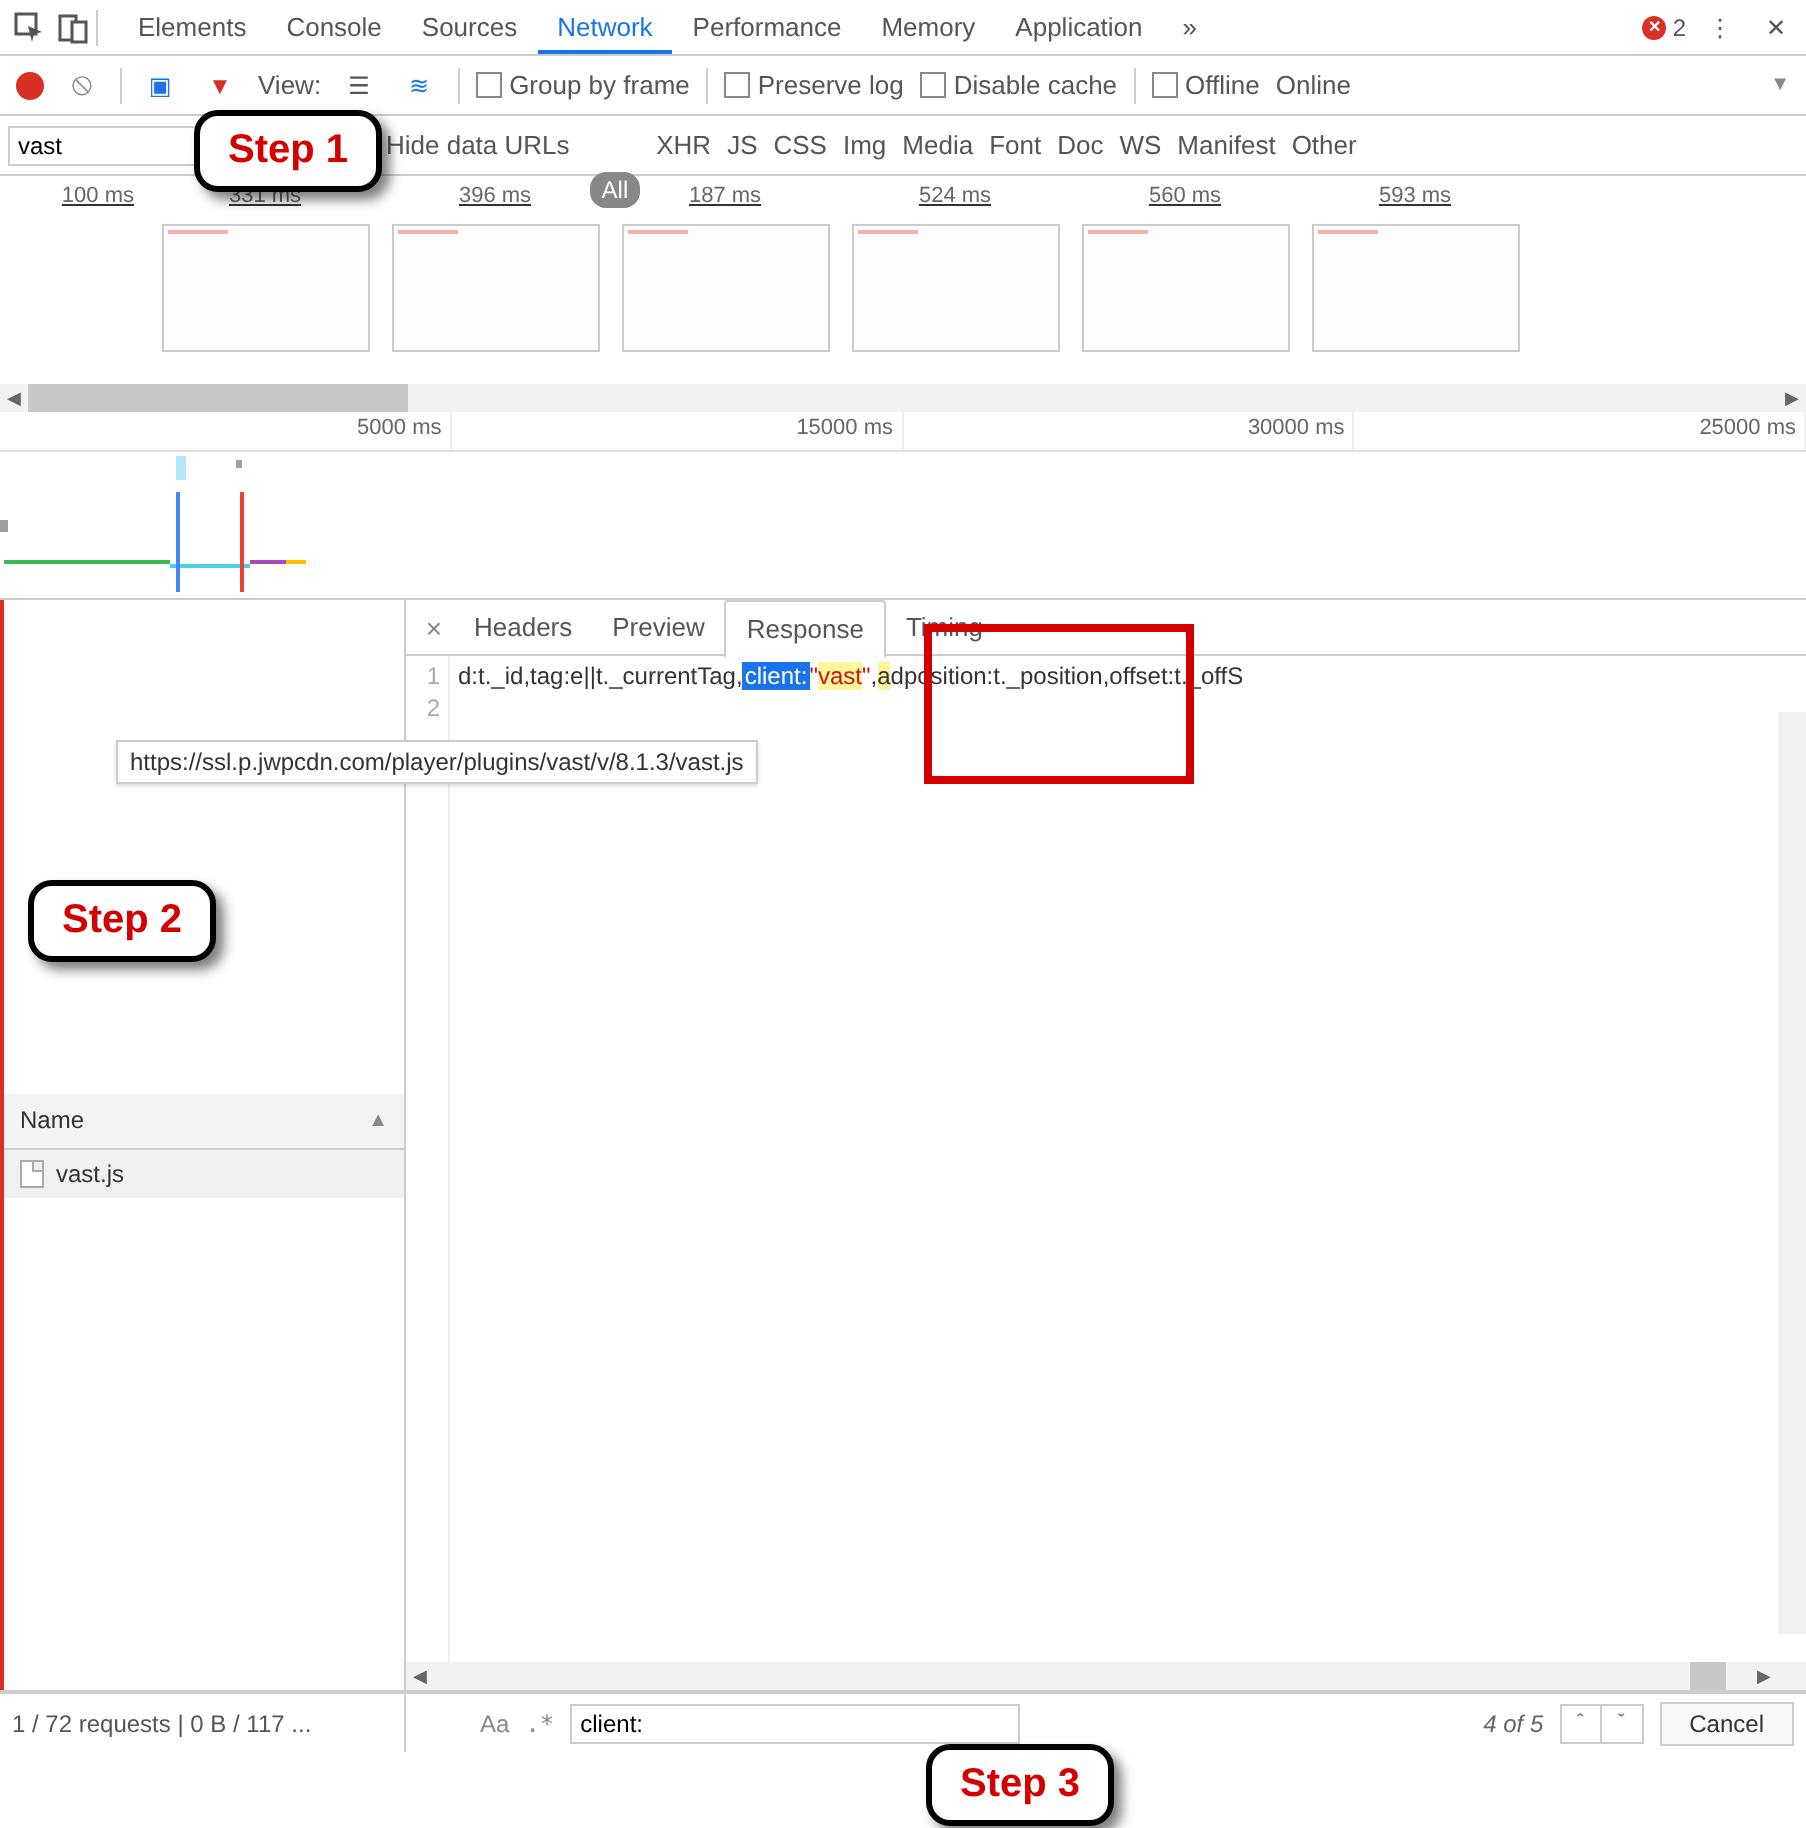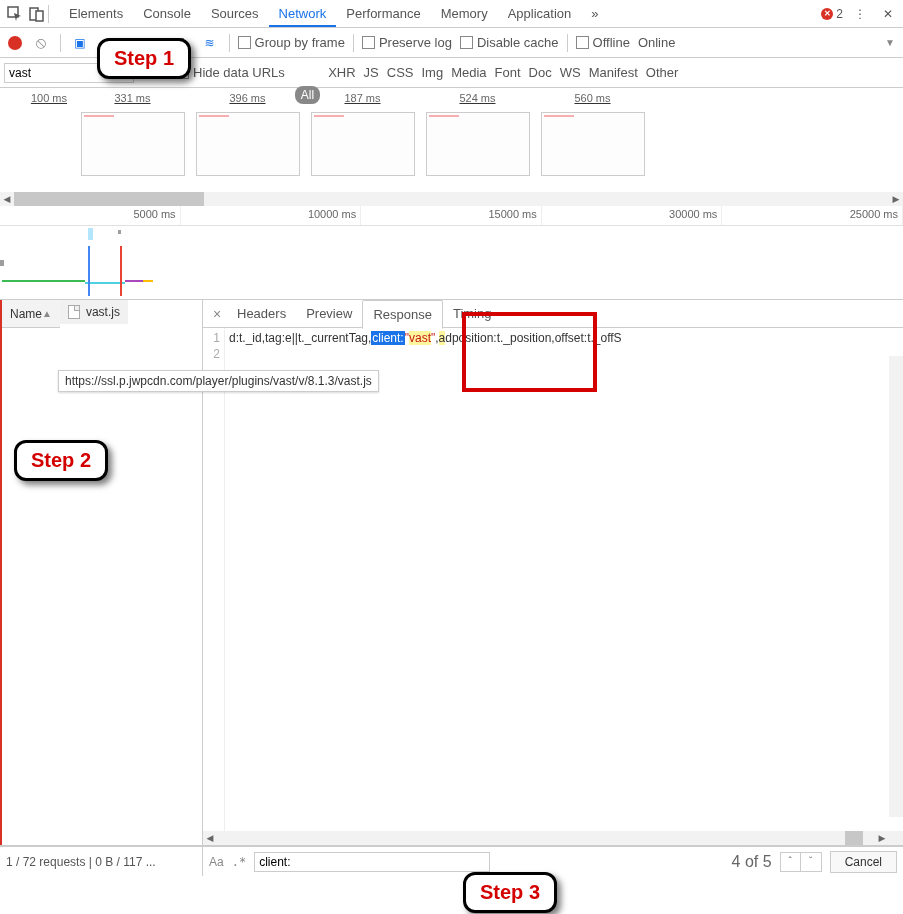--- a/index.html
+++ b/index.html
@@ -58,21 +58,21 @@
   .line-blue { position: absolute; top: 20px; left: 88px; width: 2px; height: 50px; background: #4285f4; }
   .line-red { position: absolute; top: 20px; left: 120px; width: 2px; height: 50px; background: #ea4335; }
   .line-purple { position: absolute; top: 54px; left: 125px; width: 18px; height: 2px; background: #ab47bc; }
   .line-yellow { position: absolute; top: 54px; left: 143px; width: 10px; height: 2px; background: #fbbc05; }
   .seg1 { position: absolute; top: 34px; left: 0; width: 4px; height: 6px; background: #9e9e9e; }
   .seg2 { position: absolute; top: 2px; left: 88px; width: 5px; height: 12px; background: #b3e5fc; }
   .seg3 { position: absolute; top: 4px; left: 118px; width: 3px; height: 4px; background: #9e9e9e; }
 
   
   .split { display: flex; height: 546px; border-bottom: 1px solid #ccc; position: relative; }
-  .left-pane { width: 203px; border-right: 1px solid #ccc; display: flex; flex-direction: row; border-left: 2px solid #d93025; }
+  .left-pane { width: 203px; border-right: 1px solid #ccc; display: flex; flex-direction: column; border-left: 2px solid #d93025; justify-content: center; }
   .name-header { height: 28px; display: flex; align-items: center; padding: 0 8px; border-bottom: 1px solid #ccc; background: #f3f3f3; justify-content: space-between; }
   .name-header-sort { color: #888; font-size: 10px; }
   .file-row { height: 24px; display: flex; align-items: center; padding: 0 8px; gap: 6px; background: #f1f1f1; cursor: pointer; }
   .file-icon { width: 12px; height: 14px; border: 1px solid #aaa; background: #fff; position: relative; }
   .file-icon::before { content: ''; position: absolute; top: 0; right: 0; width: 4px; height: 4px; background: #eee; border-left: 1px solid #aaa; border-bottom: 1px solid #aaa; }
   
   .right-pane { flex: 1; display: flex; flex-direction: column; position: relative; }
   .sub-tabs { height: 28px; display: flex; align-items: center; border-bottom: 1px solid #ccc; padding-left: 4px; gap: 0; }
   .close-x { width: 20px; text-align: center; color: #888; cursor: pointer; font-size: 14px; }
   .sub-tab { padding: 6px 10px; cursor: pointer; color: #555; font-size: 13px; }
@@ -91,25 +91,25 @@
   .right-hscroll .hscroll-thumb { left: auto; right: 40px; width: 18px; }
   .right-vscroll-square { position: absolute; bottom: 0; right: 0; width: 14px; height: 14px; background: #f2f2f2; }
   .right-vscroll { position: absolute; right: 0; top: 28px; bottom: 14px; width: 14px; background: #f2f2f2; }
   
   
   .red-box { position: absolute; top: -16px; left: 259px; width: 135px; height: 80px; border: 4px solid #d40000; z-index: 3; pointer-events: none; }
 
   
   .search-bar { height: 30px; display: flex; align-items: center; border-top: 1px solid #ccc; }
   .left-status { width: 203px; padding: 0 6px; color: #555; font-size: 12px; border-right: 1px solid #ccc; height: 100%; display: flex; align-items: center; }
-  .search-right { flex: 1; display: flex; align-items: center; padding: 0 6px; gap: 8px; }
+  .search-right { flex: 1; display: flex; align-items: center; padding: 0 6px; gap: 8px; margin-left: 31px; }
   .aa { font-size: 12px; color: #888; cursor: pointer; }
   .regex { font-family: monospace; font-size: 12px; color: #888; cursor: pointer; }
   .search-input { flex: 1; height: 20px; max-width: 400px; border: 1px solid #ccc; padding: 0 4px; font-size: 12px; }
-  .match-count { color: #666; font-size: 16px; }
+  .match-count { color: #666; font-size: 12px; font-style: italic; }
   .nav-box { border: 1px solid #ccc; height: 20px; display: flex; }
   .nav-half { width: 20px; display: flex; align-items: center; justify-content: center; font-size: 10px; color: #666; cursor: pointer; }
   .nav-half:first-child { border-right: 1px solid #ccc; }
   .cancel-btn { border: 1px solid #ccc; height: 22px; padding: 0 14px; background: #f8f8f8; cursor: pointer; font-size: 12px; display: flex; align-items: center; }
 
   
   .step-callout { position: absolute; background: #fff; border: 3px solid #000; border-radius: 12px; padding: 6px 14px; font-family: Verdana, sans-serif; font-size: 20px; font-weight: bold; color: #d40000; box-shadow: 4px 4px 6px rgba(0,0,0,0.5); z-index: 10; }
 </style>
 </head>
 <body>
@@ -219,31 +219,34 @@
       <div class="thumb-box"></div>
     </div>
   <div class="thumb-col">
       <div class="thumb-label">524 ms</div>
       <div class="thumb-box"></div>
     </div>
   <div class="thumb-col">
       <div class="thumb-label">560 ms</div>
       <div class="thumb-box"></div>
     </div>
+  <div class="thumb-col">
+      <div class="thumb-label">593 ms</div>
+      <div class="thumb-box"></div>
+    </div>
 </div>
 <div class="hscroll">
   <div class="hscroll-arrow left">◀</div>
   <div class="hscroll-thumb"></div>
   <div class="hscroll-arrow right">▶</div>
 </div>
 
 <div class="overview">
   <div class="overview-ticks">
     <div class="tick">5000 ms</div>
-    <div class="tick">10000 ms</div>
     <div class="tick">15000 ms</div>
     <div class="tick">30000 ms</div>
     <div class="tick">25000 ms</div>
   </div>
   <div class="overview-chart">
     <div class="seg1"></div>
       <div class="seg2"></div>
       <div class="seg3"></div>
     <div class="line-green"></div>
       <div class="line-teal"></div>
@@ -302,15 +305,15 @@
     <span style="flex:1"></span>
     <span class="match-count">4 of 5</span>
     <div class="nav-box">
       <div class="nav-half">ˆ</div>
       <div class="nav-half">ˇ</div>
     </div>
     <div class="cancel-btn">Cancel</div>
   </div>
 </div>
 
-<div class="step-callout" style="top:38px; left:97px">Step 1</div>
+<div class="step-callout" style="top:55px; left:97px">Step 1</div>
 <div class="step-callout" style="top:440px; left:14px">Step 2</div>
 <div class="step-callout" style="top:872px; left:463px">Step 3</div>
 
 </body></html>

